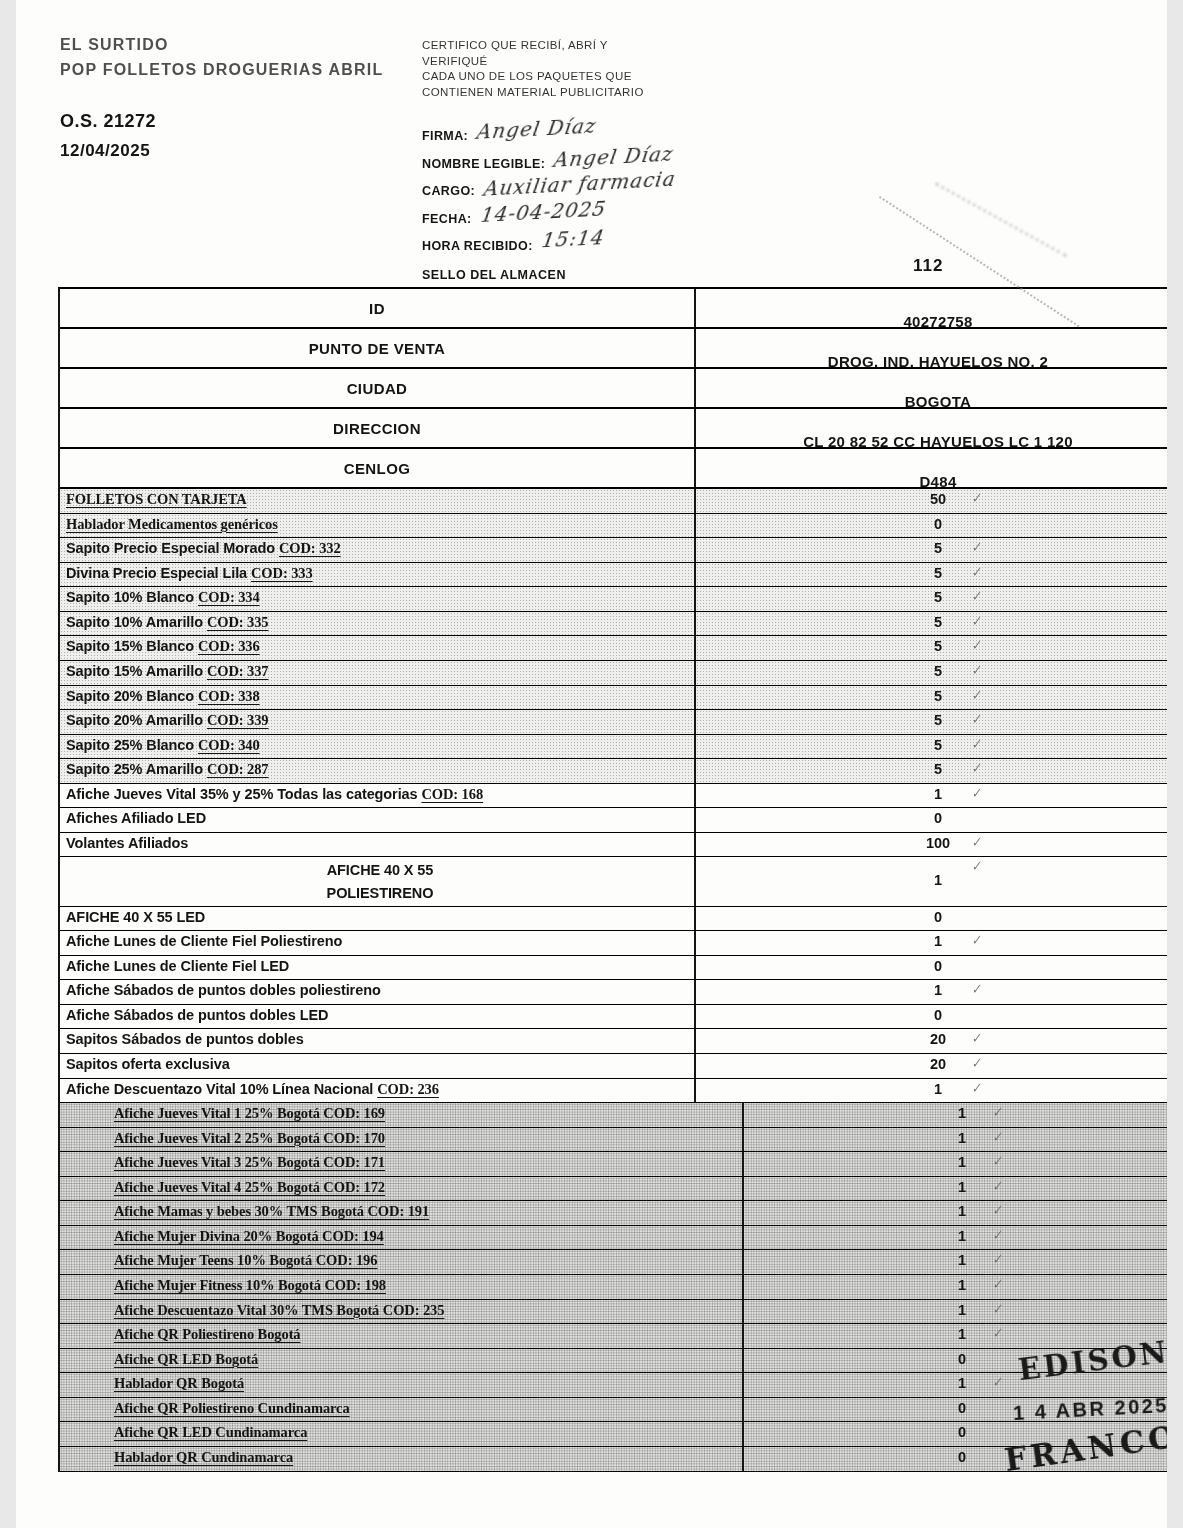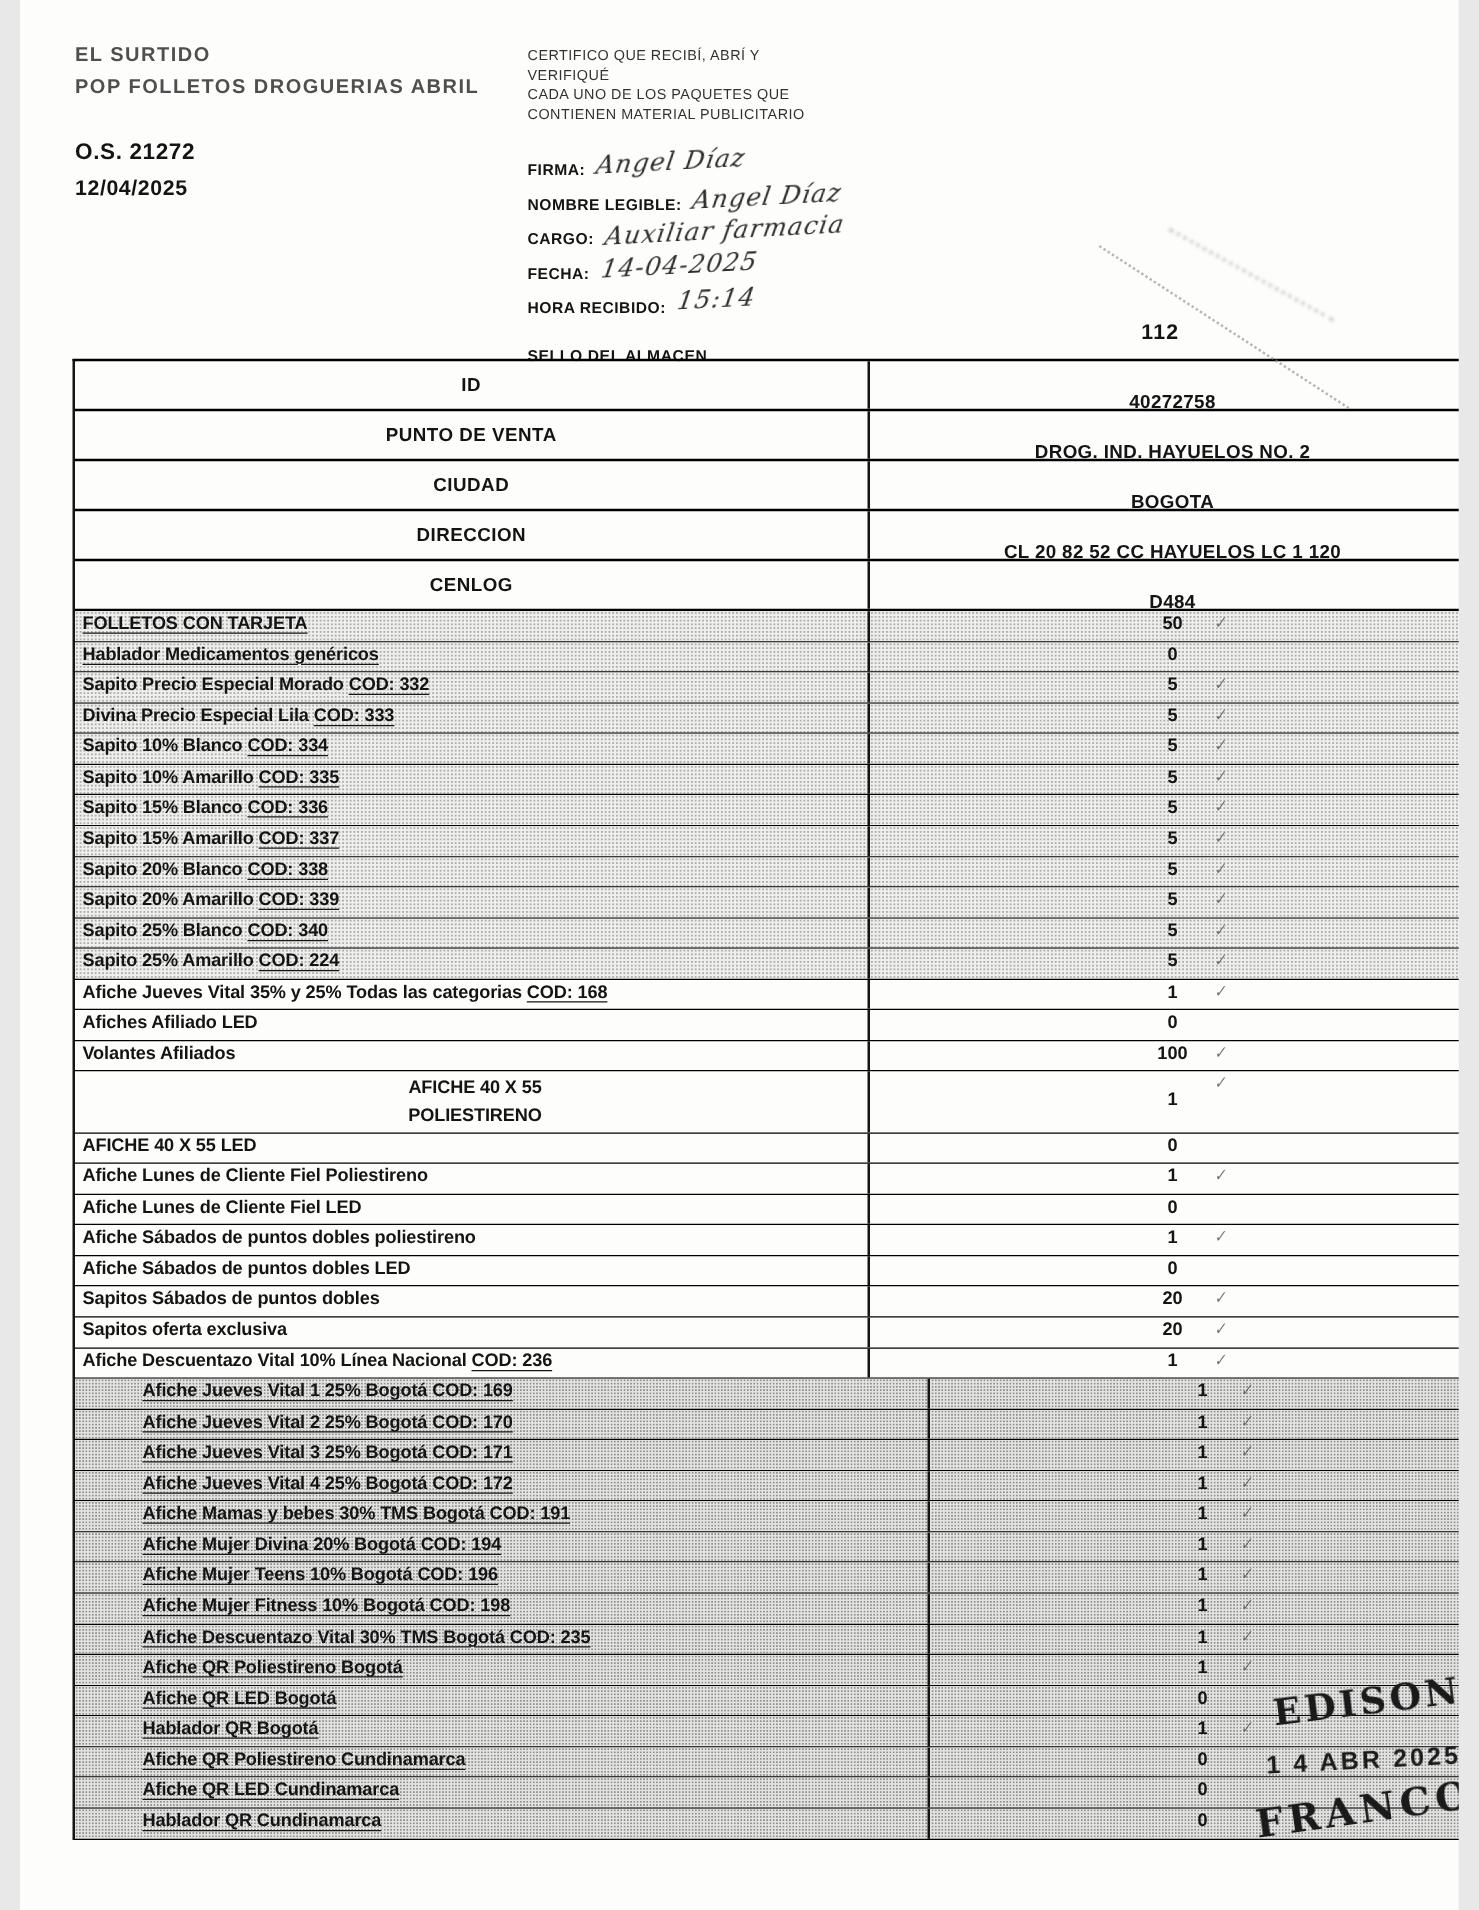--- a/index.html
+++ b/index.html
@@ -17,21 +17,21 @@
   
   .cert{position:absolute;left:406px;top:38px;width:360px;}
   .cert-line{font-size:11.5px;font-weight:normal;letter-spacing:.4px;line-height:15.5px;
              filter:blur(.35px);opacity:.88;white-space:nowrap;}
   .fields{margin-top:21px;}
   .field-row{height:27.5px;font-size:12.5px;font-weight:bold;letter-spacing:.4px;
              filter:blur(.22px);white-space:nowrap;}
   .hand{font-family:"DejaVu Serif",serif;font-style:italic;font-weight:normal;font-size:20px;
         display:inline-block;position:relative;top:-4px;margin-left:9px;color:#2e2e2e;
         transform:rotate(-3deg) skewX(-12deg);filter:blur(.35px);letter-spacing:1px;}
-  .sello{margin-top:19px;font-size:12.5px;font-weight:bold;letter-spacing:.5px;filter:blur(.22px);}
+  .sello{margin-top:9px;font-size:12.5px;font-weight:bold;letter-spacing:.5px;filter:blur(.22px);}
 
   
   .page-num{position:absolute;left:897px;top:256px;font-size:17px;font-weight:bold;letter-spacing:1px;}
 
   
   .doc-table{position:absolute;left:42px;top:287px;width:1120px;
              border-top:2.5px solid #000;border-left:2px solid #151515;border-right:1.5px solid #333;}
   .info-row{display:flex;height:40px;border-bottom:2.5px solid #000;box-sizing:border-box;align-items:stretch;}
   .info-label{width:636px;border-right:2.2px solid #151515;display:flex;align-items:center;
               justify-content:center;font-weight:bold;font-size:15px;letter-spacing:.4px;box-sizing:border-box;}
@@ -39,21 +39,21 @@
               font-weight:bold;font-size:15px;letter-spacing:.3px;margin-top:27px;}
 
   .items{--rh:24.57px;}
   .item-row{display:flex;height:var(--rh);border-bottom:1.8px solid #000;box-sizing:border-box;align-items:stretch;}
   .item-row.tall{height:calc(var(--rh) * 2);}
   .item-label{width:636px;border-right:2.2px solid #151515;box-sizing:border-box;padding-left:6px;
               font-size:14.5px;font-weight:600;letter-spacing:-.1px;white-space:nowrap;overflow:hidden;
               line-height:calc(var(--rh) - 3px);}
   .tall .item-label{line-height:23px;padding-top:2px;text-align:center;}
   .line2{display:block;}
-  .u{text-decoration:underline;text-decoration-thickness:1.3px;text-underline-offset:2.5px;}
+  .u{text-decoration:underline;text-decoration-thickness:1.3px;text-underline-offset:2.5px;font-family:Liberation Serif, serif;}
   .item-value{flex:1;position:relative;text-align:center;font-weight:bold;font-size:14.5px;
               line-height:calc(var(--rh) - 3px);}
   .tall .item-value{line-height:46px;}
   .check{position:absolute;left:57%;top:2px;color:#5a5a5a;font-size:12px;opacity:.85;
          transform:rotate(-12deg) skewX(-18deg);font-family:"DejaVu Sans",sans-serif;line-height:normal;}
 
   .shade-light{background-color:#efefed;
       background-image:radial-gradient(#aeaeae .7px,transparent .8px);background-size:3px 3px;}
   .shade-dark{background-color:#e3e3e1;
       background-image:radial-gradient(#8d8d8d .8px,transparent .95px);background-size:2.6px 2.6px;padding-left:48px;}
@@ -167,21 +167,21 @@
         </div>
         <div class="item-row shade-light">
           <div class="item-label"><span>Sapito 20% Amarillo </span><span class="u">COD: 339</span></div>
           <div class="item-value"><span class="qty">5</span><span class="check">✓</span></div>
         </div>
         <div class="item-row shade-light">
           <div class="item-label"><span>Sapito 25% Blanco </span><span class="u">COD: 340</span></div>
           <div class="item-value"><span class="qty">5</span><span class="check">✓</span></div>
         </div>
         <div class="item-row shade-light">
-          <div class="item-label"><span>Sapito 25% Amarillo </span><span class="u">COD: 224</span></div>
+          <div class="item-label"><span>Sapito 25% Amarillo </span><span class="u">COD: 287</span></div>
           <div class="item-value"><span class="qty">5</span><span class="check">✓</span></div>
         </div>
         <div class="item-row">
           <div class="item-label"><span>Afiche Jueves Vital 35% y 25% Todas las categorias </span><span class="u">COD: 168</span></div>
           <div class="item-value"><span class="qty">1</span><span class="check">✓</span></div>
         </div>
         <div class="item-row">
           <div class="item-label"><span>Afiches Afiliado LED</span></div>
           <div class="item-value"><span class="qty">0</span></div>
         </div>

